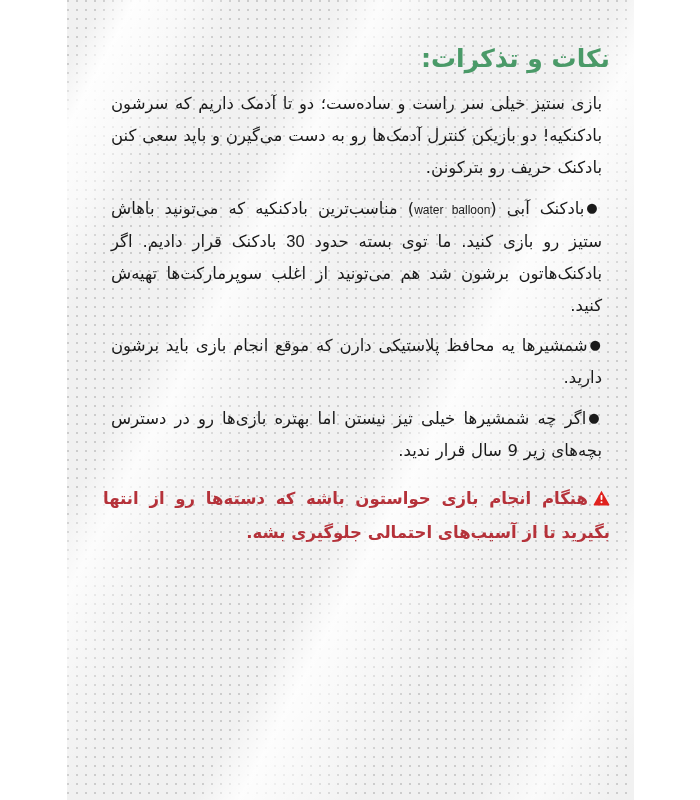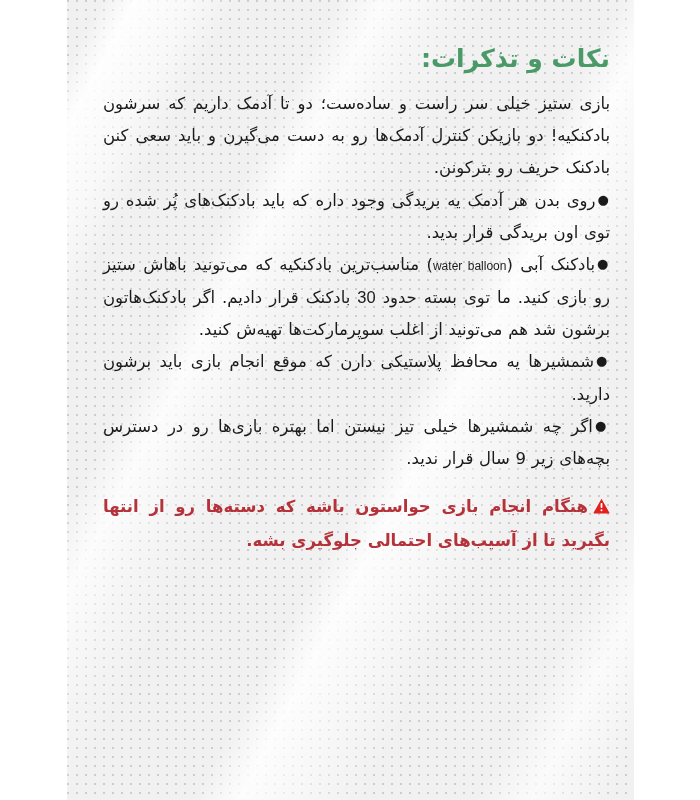--- a/index.html
+++ b/index.html
@@ -95,21 +95,21 @@
     font-weight: bold;
     line-height: 1.2;
     margin: 0 0 14px 0;
     letter-spacing: 0.2px;
   }
 
   .para {
     color: #1a1a1a;
     font-size: 16.5px;
     line-height: 1.95;
-    margin: 0;
+    margin: 8px;
     text-align: justify;
     text-align-last: right;
     text-justify: inter-word;
     word-spacing: 0.5px;
   }
 
   .bullet-item {
     display: block;
   }
 
@@ -166,23 +166,20 @@
   <div class="margin-mask" id="margin-right"></div>
 
   <div id="content">
 
     <h1 id="doc-title">نکات و تذکرات:</h1>
 
     <p class="para">
       <span>بازی ستیز خیلی سر راست و ساده‌ست؛ دو تا آدمک داریم که سرشون بادکنکیه! دو بازیکن کنترل آدمک‌ها رو به دست می‌گیرن و باید سعی کنن بادکنک حریف رو بترکونن.</span>
     </p>
 
-    <p class="para bullet-item">
-      <span class="bullet-dot">●</span><span>روی بدن هر آدمک یه بریدگی وجود داره که باید بادکنک‌های پُر شده رو توی اون بریدگی قرار بدید.</span>
-    </p>
 
     <p class="para bullet-item">
       <span class="bullet-dot">●</span><span>بادکنک آبی (</span><span class="latin">water balloon</span><span>) مناسب‌ترین بادکنکیه که می‌تونید باهاش ستیز رو بازی کنید. ما توی بسته حدود </span><span class="num">30</span><span> بادکنک قرار دادیم. اگر بادکنک‌هاتون برشون شد هم می‌تونید از اغلب سوپرمارکت‌ها تهیه‌ش کنید.</span>
     </p>
 
     <p class="para bullet-item">
       <span class="bullet-dot">●</span><span>شمشیرها یه محافظ پلاستیکی دارن که موقع انجام بازی باید برشون دارید.</span>
     </p>
 
     <p class="para bullet-item">

